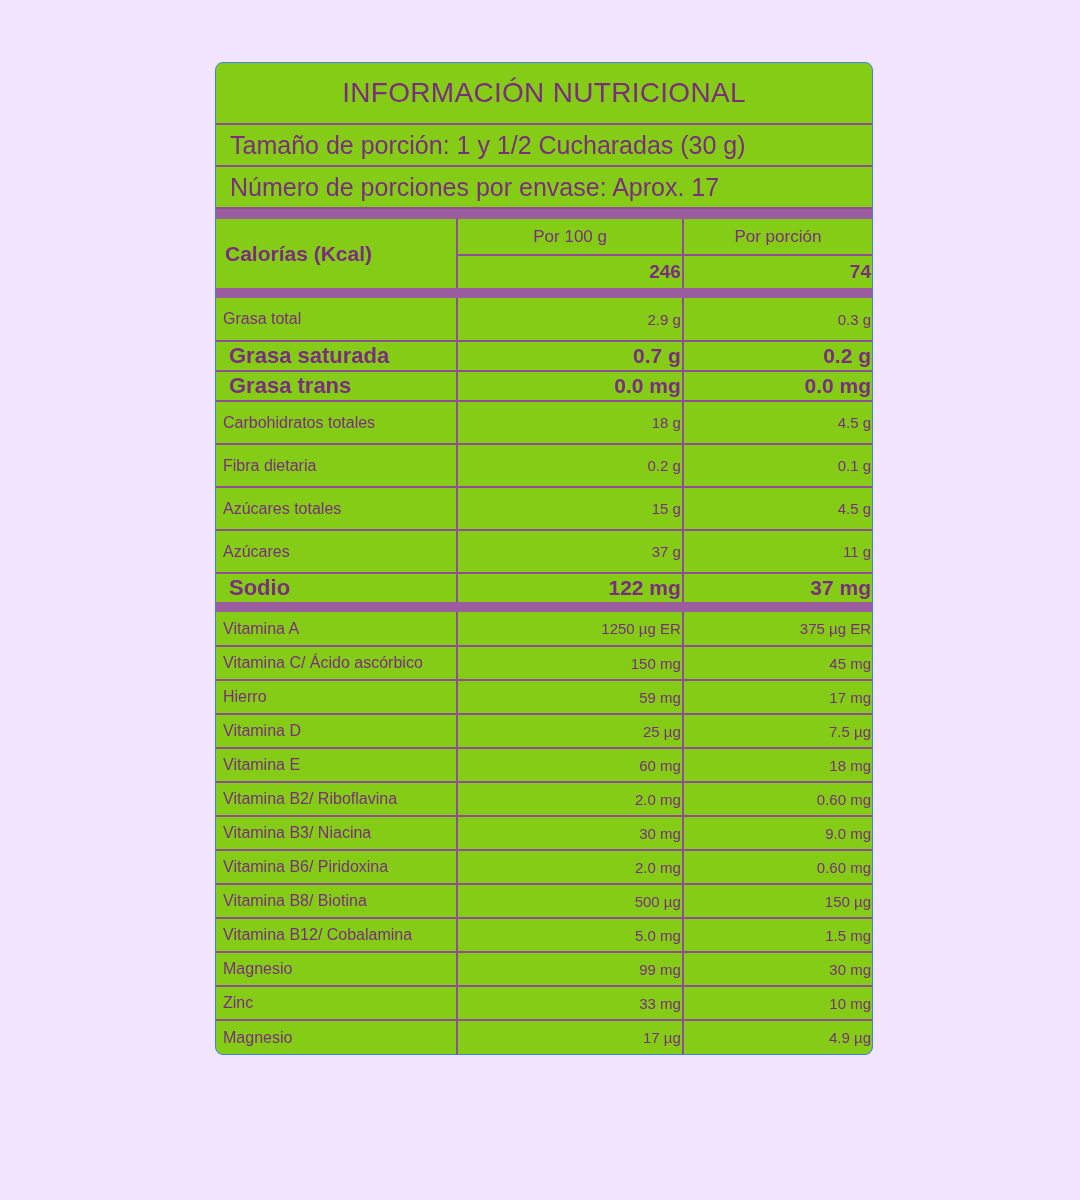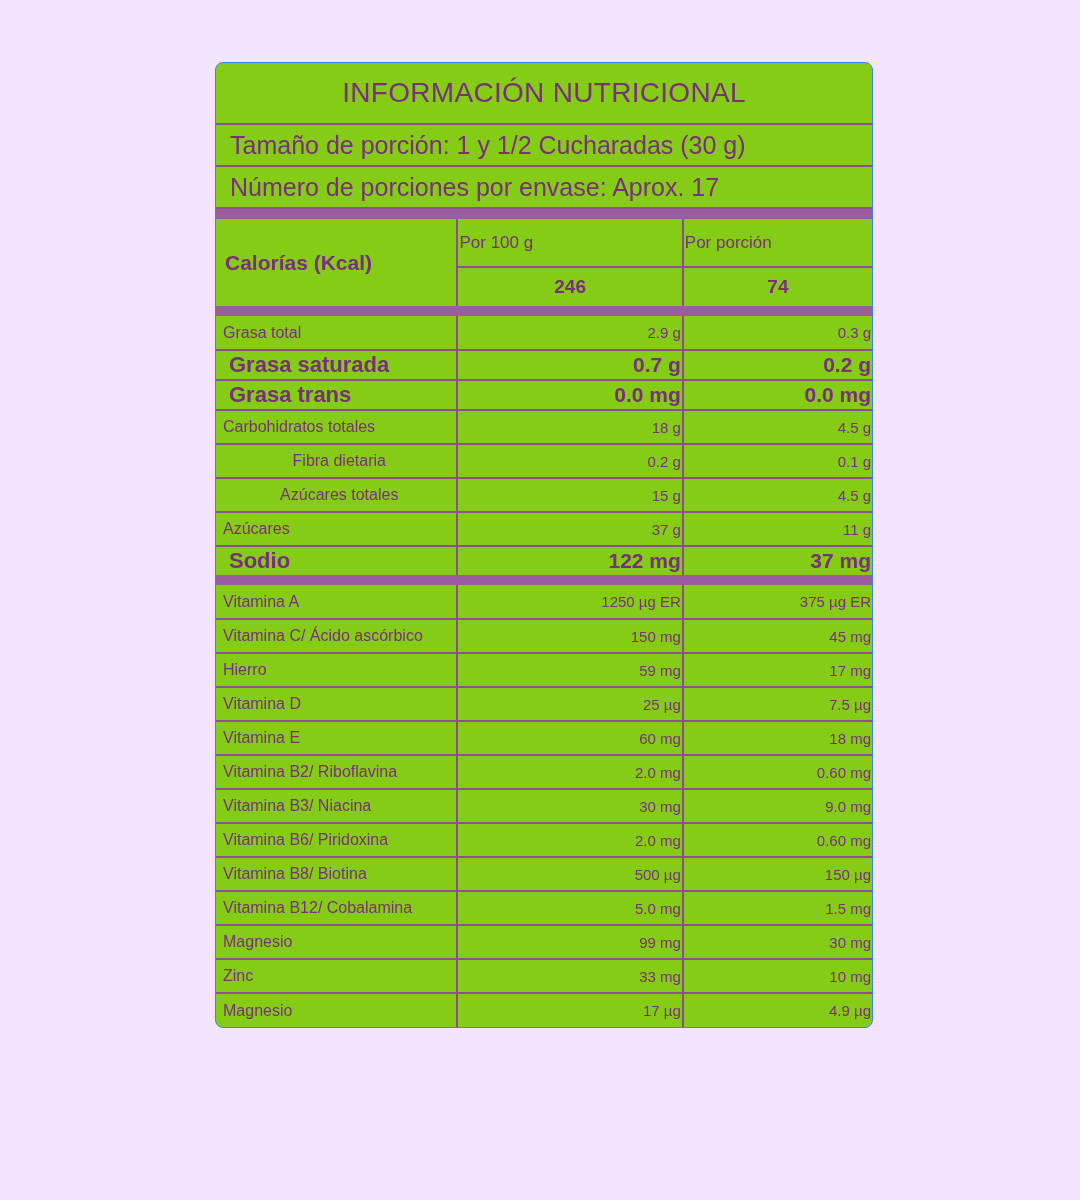--- a/index.html
+++ b/index.html
@@ -104,29 +104,30 @@
   
   .cal-table td.cal-name {
     font-size: 21px;
     font-weight: bold;
     padding-left: 9px;
     border-left: none;
     border-top: none;
     border-bottom: none;
   }
   .cal-table td.cal-head {
+    text-align: center;
     font-size: 17px;
-    height: 48px;
+    height: 36px;
     border-top: none;
   }
   .cal-table td.cal-num {
-    text-align: center;
+    text-align: right;
     font-size: 19px;
     font-weight: bold;
-    height: 39px;
+    height: 33px;
     border-bottom: none;
   }
   .cal-table td.last { border-right: none; }
 
   
   .row-normal td.name {
     font-size: 16px;
     font-weight: normal;
   }
   .row-normal td.val {
@@ -136,24 +137,23 @@
   .row-bold td.name {
     font-size: 22px;
     font-weight: bold;
     padding-left: 13px;
   }
   .row-bold td.val {
     font-size: 21px;
     font-weight: bold;
   }
   .row-indent td.name {
-    text-align: center;
-  }
-
-  .h-main   { height: 34px; }
+  }
+
+  .h-main   { height: 43px; }
   .h-bold   { height: 28px; margin-left: 10px; }
   .h-vit    { height: 34px; }
 </style>
 </head>
 <body>
 
 <div class="page">
 
   <div class="label-card">
 

